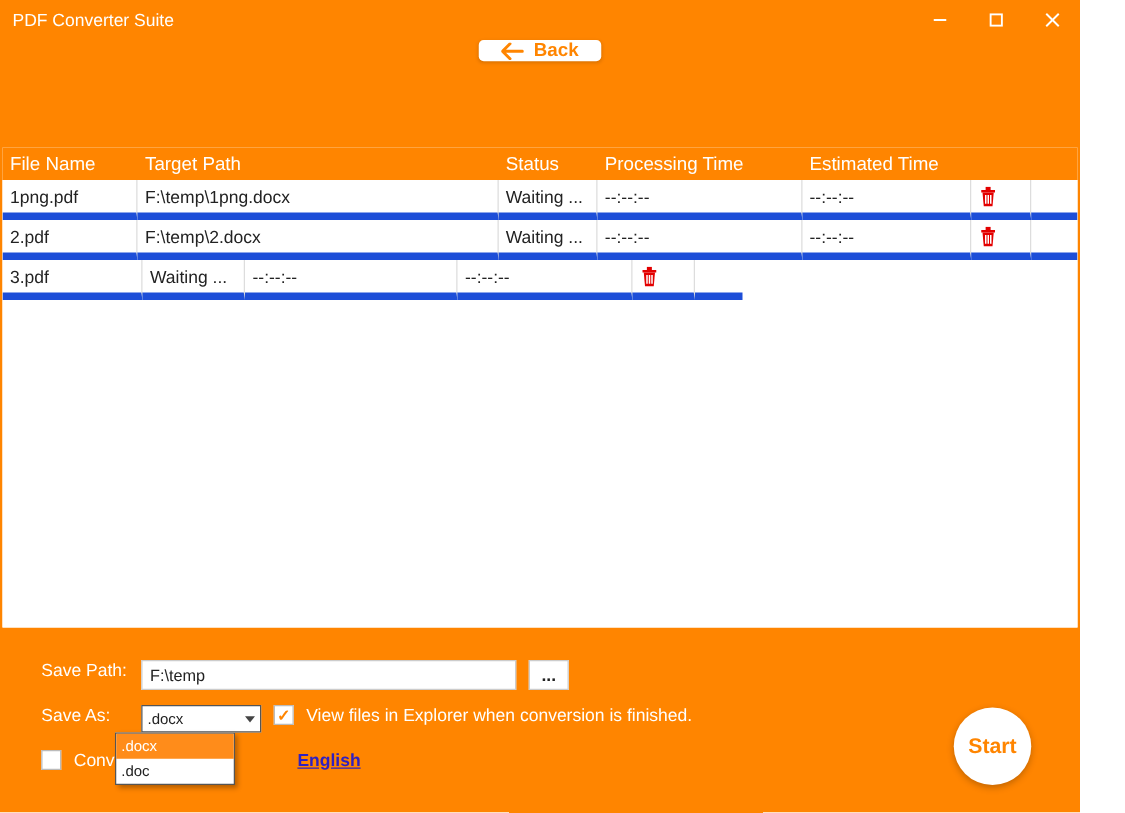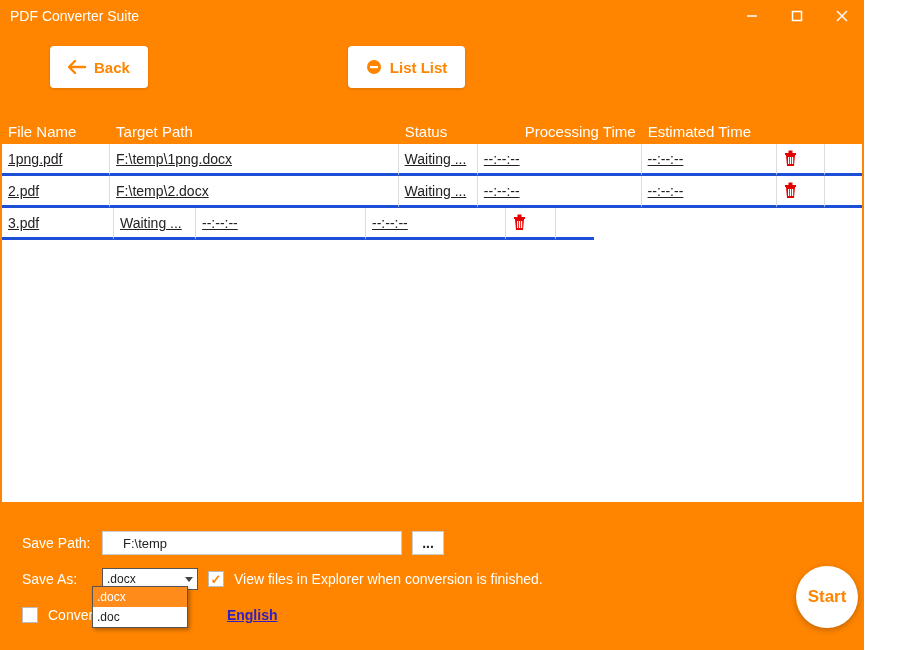--- a/index.html
+++ b/index.html
@@ -3,54 +3,54 @@
 <meta charset="utf-8">
 <style>
   * { box-sizing: border-box; margin: 0; padding: 0; font-family: "Segoe UI", Arial, sans-serif; }
   html, body { width: 900px; height: 650px; overflow: hidden; }
   .window { width: 864px; height: 650px; background: #FF8500; display: flex; flex-direction: column; position: relative; }
   .titlebar { height: 32px; display: flex; align-items: center; padding: 0 0 0 10px; color: #fff; font-size: 14px; }
   .titlebar .spacer { flex: 1; }
   .winbtn { width: 45px; height: 32px; display: flex; align-items: center; justify-content: center; color: #fff; }
   .winbtn svg { stroke: #fff; }
   .winbtn.close { background: rgba(255,255,255,0); }
-  .toolbar { height: 70px; display: flex; align-items: center; padding: 0 50px; gap: 0; }
+  .toolbar { height: 70px; display: flex; align-items: center; padding: 0 50px; gap: 0; flex-direction: column; }
   .btn { background: #fff; border: none; border-radius: 4px; height: 42px; display: inline-flex; align-items: center; justify-content: center; padding: 0 18px; font-size: 15px; font-weight: 700; color: #FF8500; cursor: pointer; box-shadow: 0 1px 3px rgba(0,0,0,0.15); gap: 8px; }
   .btn .bicon { display: inline-flex; }
   .toolbar .gap { flex: 0 0 200px; }
   .toolbar .btn + .btn { margin-left: 12px; }
   .table-wrap { flex: 1; background: #fff; margin: 16px 2px; display: flex; flex-direction: column; min-height: 0; }
   .thead { background: #FF8500; color: #fff; display: flex; height: 26px; align-items: center; font-size: 15px; }
   .col { padding: 0 6px; overflow: hidden; white-space: nowrap; text-overflow: ellipsis; }
   .c-name { width: 112px; }
   .c-target { width: 300px; }
   .c-status { width: 82px; }
-  .c-ptime { width: 170px; text-align: right; }
+  .c-ptime { width: 170px; }
   .c-etime { width: 140px; }
   .c-del { width: 50px; text-align: center; }
   .c-extra { width: 38px; }
   .tbody { background: #fff; flex: 1; overflow: auto; }
   .row { display: flex; height: 32px; align-items: center; font-size: 14px; color: #222; }
-  .row .col { border-right: 1px solid #ddd; height: 100%; display: flex; align-items: center; border-bottom: 3px solid #1d4ed8; text-decoration: underline; }
+  .row .col { border-right: 1px solid #ddd; height: 100%; display: flex; align-items: center; border-bottom: 6px solid #1d4ed8; }
   .row .c-extra { border-right: none; }
   .trash { color: #E30000; cursor: pointer; display: inline-flex; }
   .bottom { padding: 10px 20px 14px 22px; color: #fff; font-size: 14px; position: relative; }
-  .brow { display: flex; align-items: center; height: 30px; margin-bottom: 6px; gap: 10px; }
+  .brow { display: flex; height: 30px; margin-bottom: 6px; gap: 10px; margin-left: 11px; }
   .blabel { width: 70px; }
-  .path-input { width: 300px; height: 24px; background: #fff; color: #222; border: 1px solid #ccc; padding: 0 20px; font-size: 13px; }
+  .path-input { width: 300px; height: 24px; background: #fff; color: #222; border: 1px solid #ccc; padding: 0 6px; font-size: 13px; }
   .browse-btn { width: 32px; height: 24px; background: #fff; border: 1px solid #ccc; color: #222; font-weight: 700; font-size: 14px; cursor: pointer; display:flex; align-items:center; justify-content:center;}
   .select-box { width: 96px; height: 22px; background: #fff; border: 1px solid #555; color: #222; font-size: 12px; display: flex; align-items: center; padding: 0 4px; position: relative; cursor: pointer; }
   .select-box .caret { margin-left: auto; width: 0; height: 0; border-left: 4px solid transparent; border-right: 4px solid transparent; border-top: 5px solid #444; }
   .dropdown { position: absolute; left: 92px; top: 68px; width: 96px; background: #fff; border: 1px solid #555; z-index: 50; box-shadow: 2px 2px 4px rgba(0,0,0,0.3); }
   .dropdown .opt { height: 20px; font-size: 12px; color: #222; padding: 0 4px; display: flex; align-items: center; cursor: pointer; }
   .dropdown .opt.sel { background: #FF8C1A; color: #fff; }
   .chk { width: 16px; height: 16px; background: #fff; border: 1px solid #bbb; display: inline-flex; align-items: center; justify-content: center; cursor: pointer; flex-shrink:0;}
   .chk.checked::after { content: "✓"; color: #FF8500; font-size: 13px; font-weight: 700; line-height: 1; }
   .link { color: #3020c0; text-decoration: underline; cursor: pointer; font-weight: bold; }
-  .start-btn { position: absolute; right: 6px; bottom: 22px; width: 62px; height: 62px; border-radius: 50%; background: #fff; box-shadow: 0 2px 6px rgba(0,0,0,0.25); display: flex; align-items: center; justify-content: center; color: #FF8500; font-weight: 700; font-size: 17px; cursor: pointer; }
+  .start-btn { position: absolute; right: 39px; bottom: 22px; width: 62px; height: 62px; border-radius: 50%; background: #fff; box-shadow: 0 2px 6px rgba(0,0,0,0.25); display: flex; align-items: center; justify-content: center; color: #FF8500; font-weight: 700; font-size: 17px; cursor: pointer; }
 </style>
 </head>
 <body>
 
 <div class="window">
 
   <div class="titlebar">
     <span>PDF Converter Suite</span>
     <span class="spacer"></span>
     <div class="winbtn">

